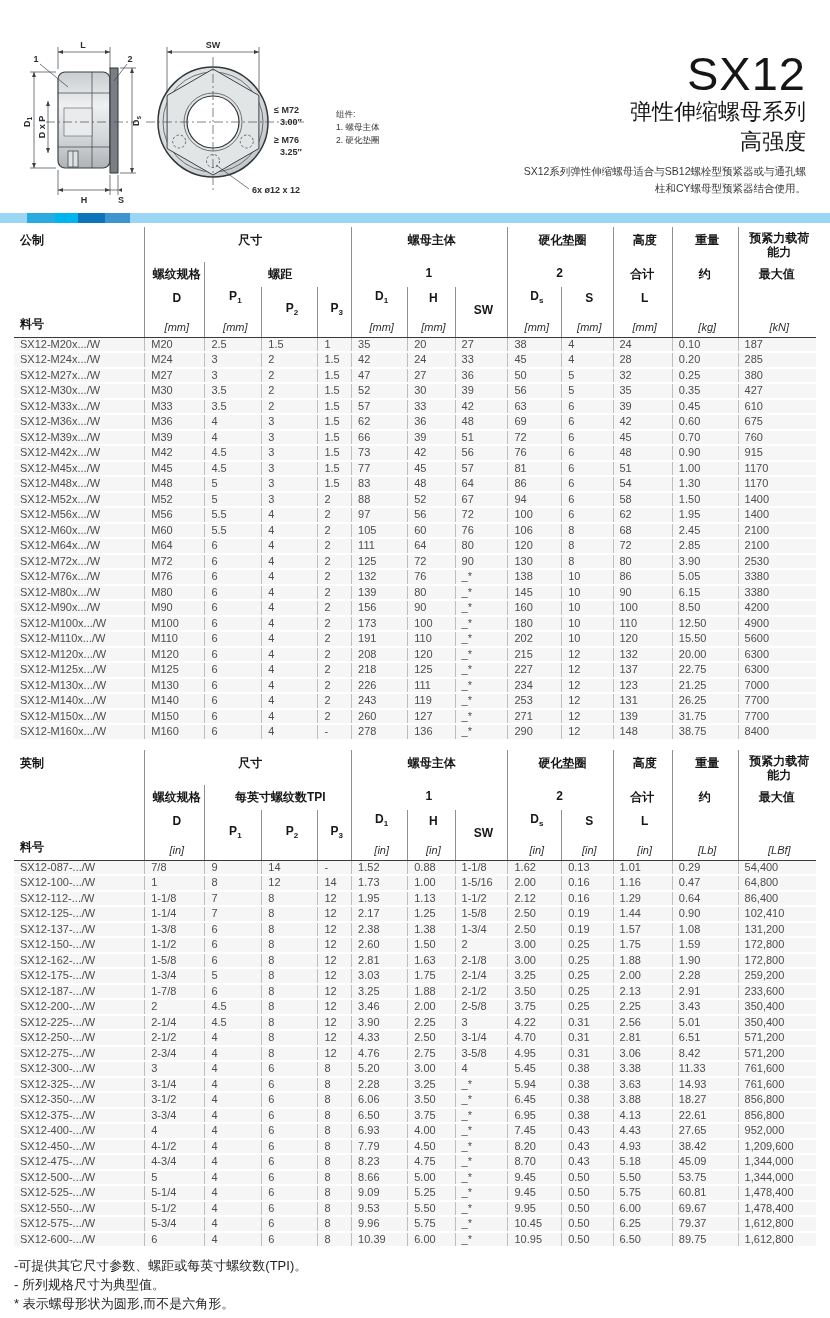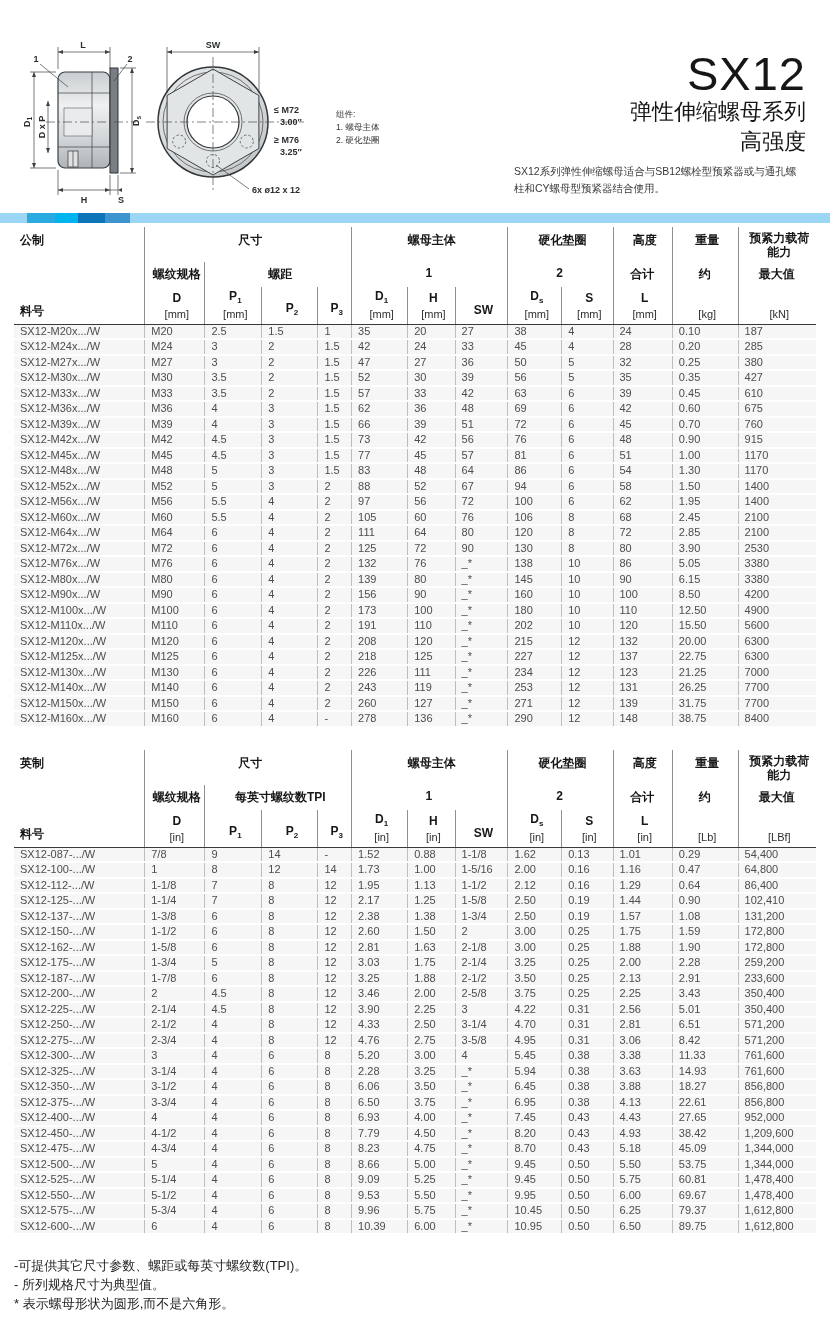--- a/index.html
+++ b/index.html
@@ -11,21 +11,21 @@
   html,body{margin:0;padding:0;}
   body{
     width:830px;height:1318px;background:#fff;position:relative;
     font-family:"Liberation Sans","DejaVu Sans",sans-serif;color:var(--text-dark);
     overflow:hidden;
   }
   
   .title-block{position:absolute;top:50px;right:24px;text-align:right;}
   .product-code{font-size:47px;font-weight:400;line-height:1.0;letter-spacing:1px;color:#161616;}
   .series-sub{font-size:22px;font-weight:500;line-height:1.35;color:#161616;}
-  .series-desc{margin-top:7px;margin-left:auto;width:292px;font-size:10.5px;line-height:1.55;color:#3a3a3a;text-align:left;}
+  .series-desc{margin-top:7px;margin-left:auto;width:292px;font-size:10.5px;line-height:1.55;color:#3a3a3a;text-align:right;}
   
   .accent-bar{position:absolute;left:0;top:213px;width:830px;height:10px;background:var(--bar-light);}
   .accent-bar .seg{position:absolute;top:0;height:10px;}
   .seg1{left:27px;width:28px;background:var(--bar-blue);}
   .seg2{left:55px;width:23px;background:var(--bar-cyan);}
   .seg3{left:78px;width:27px;background:var(--bar-dark);}
   .seg4{left:105px;width:25px;background:var(--bar-mid);}
   
   .drawing-area{position:absolute;left:6px;top:25px;width:560px;height:200px;}
   .drawing-area svg{display:block;}
@@ -39,21 +39,21 @@
   
   table.data-table{
     position:absolute;left:14px;width:802px;border-collapse:collapse;table-layout:fixed;
   }
   #metric-table{top:227px;}
   #imperial-table{top:750px;}
   th{font-size:12px;font-weight:bold;text-align:left;color:#171717;padding:2px 2px 2px 6px;vertical-align:top;}
   tr.r1 th{height:24px;padding-top:5px;}
   tr.r2 th{height:25px;padding-top:4px;}
   tr.r3 th{height:37px;vertical-align:bottom;padding-bottom:4px;border-bottom:1.5px solid var(--header-rule);}
-  th .unit{display:block;font-weight:normal;font-size:11px;color:#2e2e2e;margin-top:3px;}
+  th .unit{display:block;font-weight:normal;font-size:11px;color:#2e2e2e;margin-top:16px;font-style:italic;}
   th sub{font-size:8px;}
   th.bl{border-left:1px solid var(--header-grid);text-align:center;}
   th.cnum{text-align:center;padding-left:0;}
   th.ind{padding-left:1px;}
   .preload-hdr{line-height:1.15;}
   td{
     font-size:11px;color:var(--text-data);background:var(--row-bg);
     padding:1px 2px 1px 6px;height:11.5px;line-height:11.5px;
     border-bottom:2px solid #fff;white-space:nowrap;overflow:hidden;
   }

